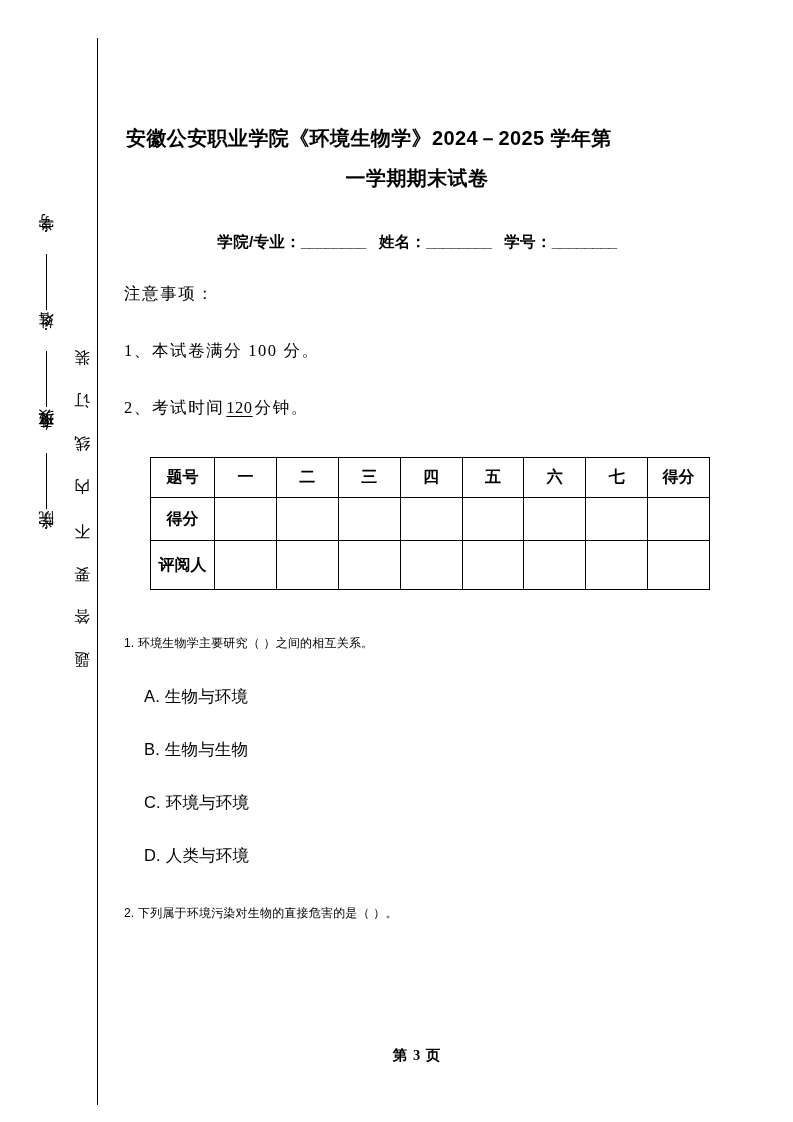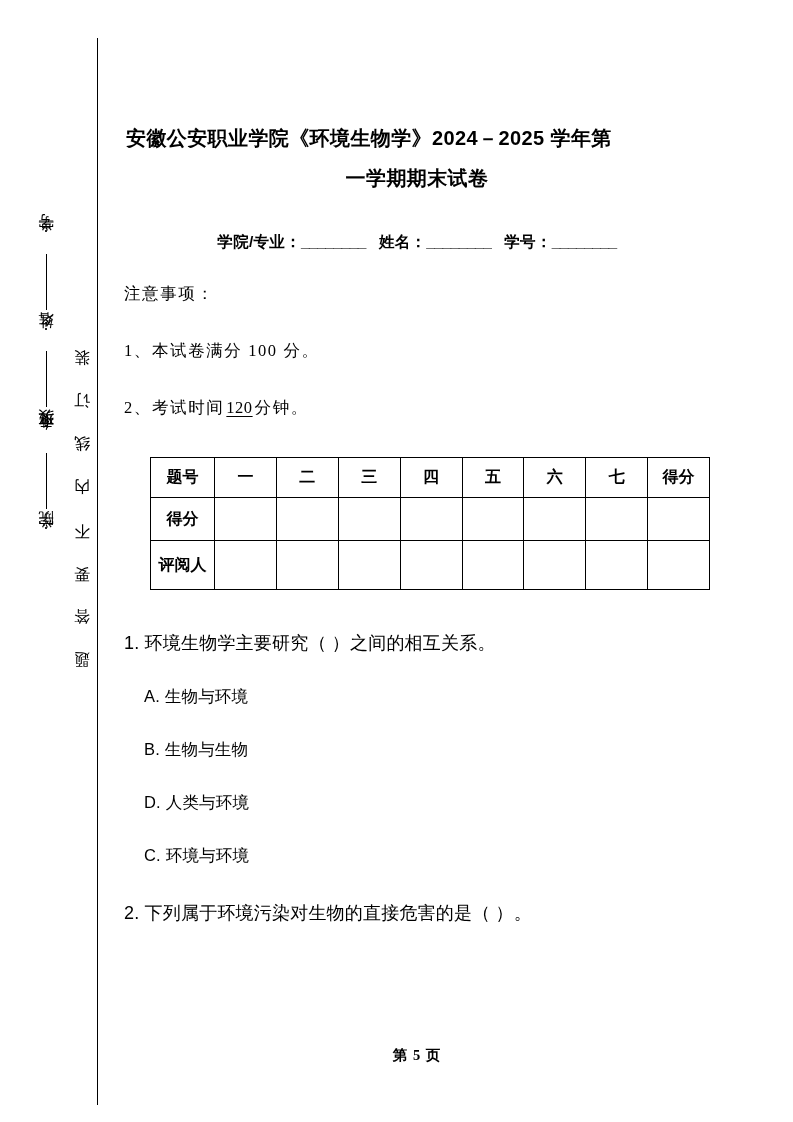--- a/index.html
+++ b/index.html
@@ -113,21 +113,21 @@
   
   .qsection{position:absolute;left:0;top:604px;width:586px;}
   .sec-head{
     font-family:"Liberation Sans","DejaVu Sans",sans-serif;
     font-size:16.5px;
     line-height:40px;
     letter-spacing:0.2px;
   }
   .question{
     font-family:"Liberation Sans","DejaVu Sans",sans-serif;
-    font-size:18px;
+    font-size:12px;
     line-height:26px;
     letter-spacing:0.2px;
     margin-top:26px;
   }
   .option{
     font-family:Liberation Sans, sans-serif;
     font-size:16.5px;
     line-height:26px;
     letter-spacing:0.2px;
     margin-top:27px;
@@ -220,22 +220,22 @@
         <td></td>
       </tr>
     </tbody>
       </table>
 
     <div class="qsection">
 
       <div class="question">1. 环境生物学主要研究（  ）之间的相互关系。</div>
       <div class="option">A. 生物与环境</div>
       <div class="option">B. 生物与生物</div>
+      <div class="option">C. 环境与环境</div>
       <div class="option">D. 人类与环境</div>
-      <div class="option">C. 环境与环境</div>
 
       <div class="question q2">2. 下列属于环境污染对生物的直接危害的是（  ）。</div>
     </div>
 
-    <div class="footer">第 5 页</div>
+    <div class="footer">第 3 页</div>
 
   </div>
 </div>
 
 </body></html>

